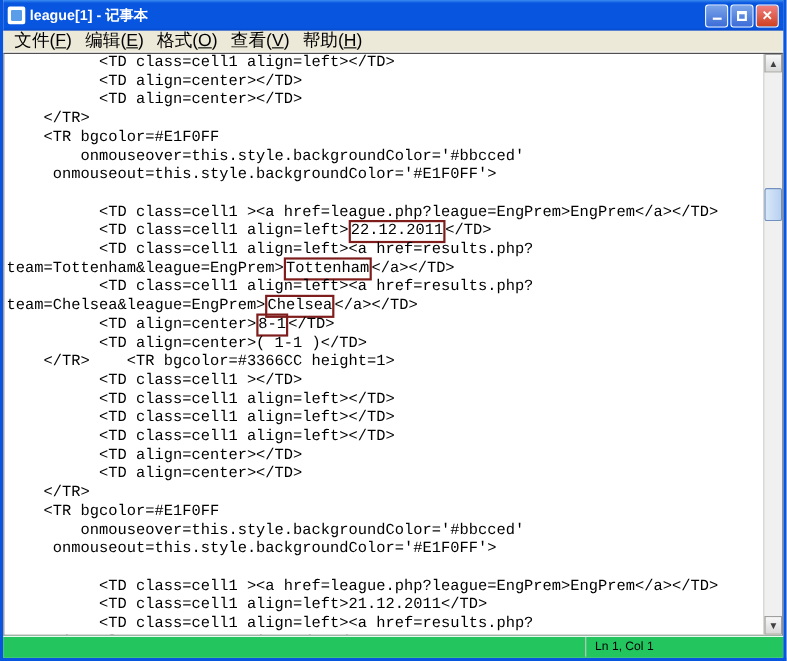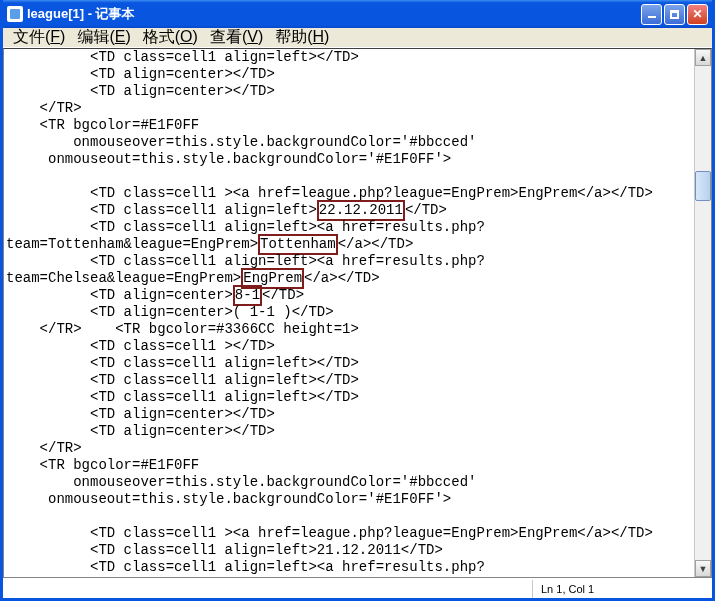--- a/index.html
+++ b/index.html
@@ -18,21 +18,21 @@
 .close-btn span{font-size:12px;line-height:1}
 .menubar{height:20px;background:#ece9d8;border-bottom:1px solid #fff;display:flex;align-items:center;padding:0 4px;font-size:16px}
 .menu-item{padding:2px 6px;cursor:pointer}
 .menu-item u{text-decoration:underline}
 .content-wrap{flex:1;display:flex;background:#fff;border:1px solid #848484;border-top-color:#404040;margin:0;overflow:hidden}
 .text-area{flex:1;font-family:"Courier New","Lucida Console",monospace;font-size:14px;line-height:17px;white-space:pre;padding:0 2px;overflow:hidden;color:#000}
 .scrollbar{width:17px;background:#ece9d8;border-left:1px solid #c8c8c8;display:flex;flex-direction:column}
 .scroll-btn{height:17px;background:linear-gradient(to bottom,#f8f8f8,#d8d8d8);border:1px solid #a0a0a0;display:flex;align-items:center;justify-content:center;cursor:pointer;font-size:9px;color:#404040}
 .scroll-track{flex:1;background:#f0f0f0;position:relative}
 .scroll-thumb{position:absolute;left:0;right:0;top:105px;height:30px;background:linear-gradient(to right,#d8e8f8,#b8d0f0);border:1px solid #7090c0;border-radius:2px;cursor:pointer}
-.statusbar{height:20px;background:#ffffff;border-top:1px solid #fff;display:flex;align-items:center;font-size:11px}
+.statusbar{height:20px;background:#22c55e;border-top:1px solid #fff;display:flex;font-size:11px}
 .status-cell{border-left:1px solid #c8c8c8;padding:0 8px;height:18px;display:flex;align-items:center}
 .status-spacer{flex:1}
 .hl{display:inline-block;border:2px solid #7f1d1d;padding:0;margin:-2px 0;line-height:17px}
 </style>
 </head>
 <body>
 
 <div class="window">
   <div class="titlebar">
     <div class="icon"></div>
@@ -65,21 +65,21 @@
 <span>    &lt;/TR&gt;</span>
 <span>    &lt;TR bgcolor=#E1F0FF</span>
 <span>        onmouseover=this.style.backgroundColor='#bbcced'</span>
 <span>     onmouseout=this.style.backgroundColor='#E1F0FF'&gt;</span>
 <span></span>
 <span>          &lt;TD class=cell1 &gt;&lt;a href=league.php?league=EngPrem&gt;EngPrem&lt;/a&gt;&lt;/TD&gt;</span>
 <span>          &lt;TD class=cell1 align=left&gt;</span><span class="hl">22.12.2011</span><span>&lt;/TD&gt;</span>
 <span>          &lt;TD class=cell1 align=left&gt;&lt;a href=results.php?</span>
 <span>team=Tottenham&amp;league=EngPrem&gt;</span><span class="hl">Tottenham</span><span>&lt;/a&gt;&lt;/TD&gt;</span>
 <span>          &lt;TD class=cell1 align=left&gt;&lt;a href=results.php?</span>
-<span>team=Chelsea&amp;league=EngPrem&gt;</span><span class="hl">EngPrem</span><span>&lt;/a&gt;&lt;/TD&gt;</span>
+<span>team=Chelsea&amp;league=EngPrem&gt;</span><span class="hl">Chelsea</span><span>&lt;/a&gt;&lt;/TD&gt;</span>
 <span>          &lt;TD align=center&gt;</span><span class="hl">8-1</span><span>&lt;/TD&gt;</span>
 <span>          &lt;TD align=center&gt;( 1-1 )&lt;/TD&gt;</span>
 <span>    &lt;/TR&gt;    &lt;TR bgcolor=#3366CC height=1&gt;</span>
 <span>          &lt;TD class=cell1 &gt;&lt;/TD&gt;</span>
 <span>          &lt;TD class=cell1 align=left&gt;&lt;/TD&gt;</span>
 <span>          &lt;TD class=cell1 align=left&gt;&lt;/TD&gt;</span>
 <span>          &lt;TD class=cell1 align=left&gt;&lt;/TD&gt;</span>
 <span>          &lt;TD align=center&gt;&lt;/TD&gt;</span>
 <span>          &lt;TD align=center&gt;&lt;/TD&gt;</span>
 <span>    &lt;/TR&gt;</span>

